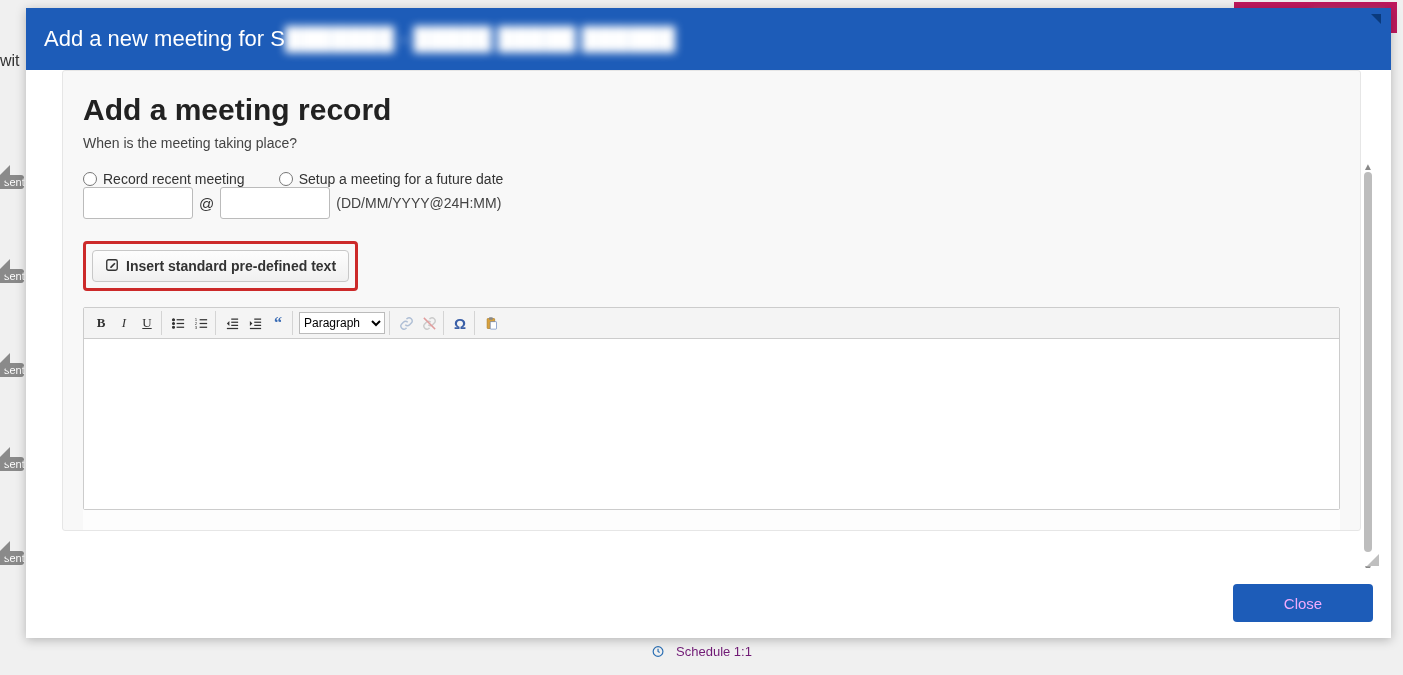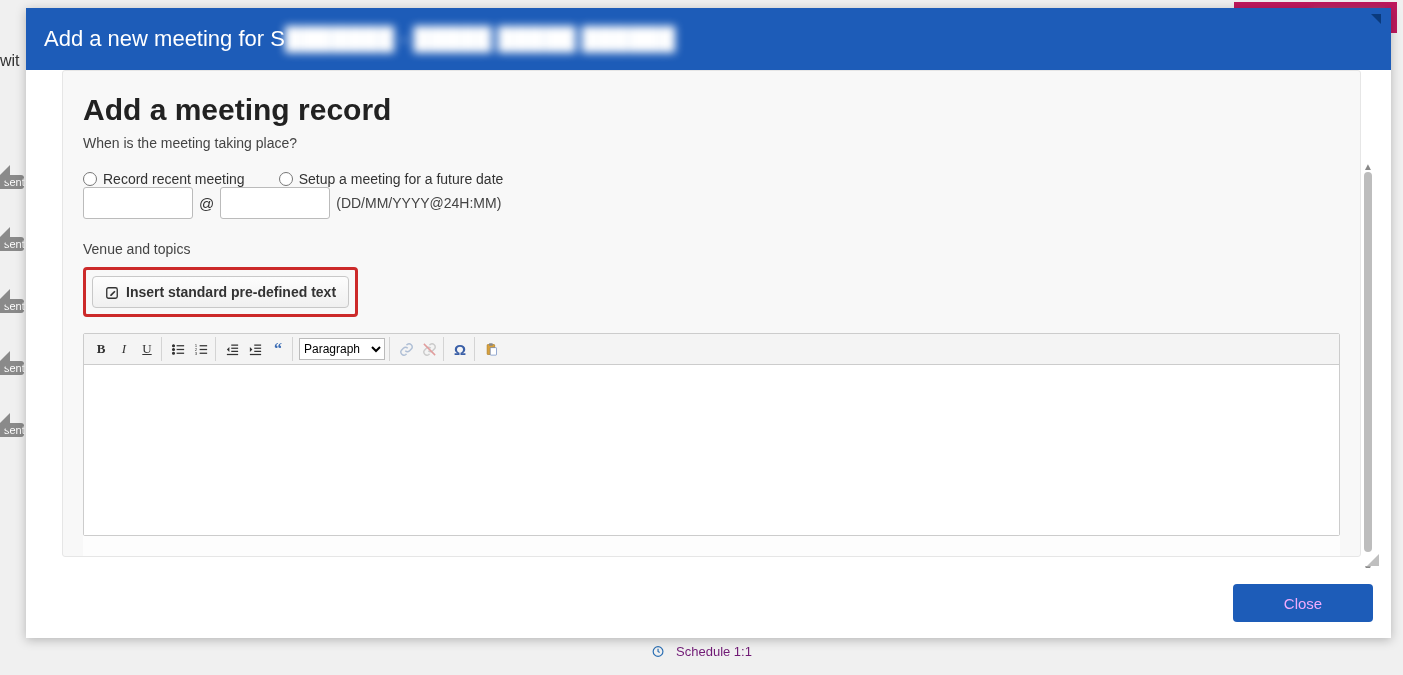--- a/index.html
+++ b/index.html
@@ -19,21 +19,21 @@
     position: absolute;
     top: 2px; right: 6px;
     font-size: 13px; color: #555;
     background: #e6e6e6;
     padding: 2px 6px;
     border: 6px solid #be185d;
   }
   .bg-blur { filter: blur(3px); display: inline-block; color:#888;}
   .bg-left-tags {
     position: absolute; left: 0; top: 175px;
-    display: flex; flex-direction: column; gap: 48px;
+    display: flex; flex-direction: column; gap: 80px;
   }
   .bg-tag {
     background:#8a8a8a; color:#fff; font-size:11px;
     padding:1px 4px; width:24px; border-radius:0 3px 3px 0;
     position:relative;
   }
   .bg-tag::before{
     content:""; position:absolute; left:-10px; top:-10px;
     border:10px solid transparent; border-right:10px solid #8a8a8a;
   }
@@ -96,21 +96,21 @@
   .date-row .hint { font-size:14px; color:#444;}
   .section-label { font-size:14px; color:#444; margin-bottom:10px;}
   .insert-wrap {
     border:3px solid #cc2a2a; border-radius:4px; display:inline-block;
     padding:6px; margin-bottom:16px;
   }
   .insert-btn {
     background: linear-gradient(#fdfdfd,#f0f0f0);
     border:1px solid #c8c8c8; border-radius:4px;
     padding:7px 12px; font-size:14px; font-weight:bold; color:#333;
-    display:inline-flex; align-items:flex-end; gap:7px; cursor:pointer;
+    display:inline-flex; align-items:flex-start; gap:7px; cursor:pointer;
   }
   .editor {
     border:1px solid #ccc; background:#fff; border-radius:2px;
   }
   .editor-toolbar {
     border-bottom:1px solid #ccc; background:#f4f4f4;
     display:flex; align-items:center; gap:2px; padding:3px 3px;
     flex-wrap:wrap;
   }
   .tb-group { display:flex; align-items:center; padding:0 4px; border-right:1px solid #d4d4d4; height:24px; gap:3px;}
@@ -214,21 +214,20 @@
           </label>
         </div>
 
         <div class="date-row">
           <input type="text" value="" style="">
           <span class="at">@</span>
           <input type="text" value="" style="">
           <span class="hint">(DD/MM/YYYY@24H:MM)</span>
         </div>
 
-        <div class="section-label">Venue and topics</div>
 
         <div class="insert-wrap">
           <button class="insert-btn">
             <span>
               <svg width="14" height="14" viewBox="0 0 24 24" fill="none" stroke="#333" stroke-width="2.3">
                   <rect x="3" y="3" width="18" height="18" rx="3"></rect>
                   <path d="M9 15l7-7 2 2-7 7H9v-2z" fill="#333" stroke="none"></path>
                 </svg>
             </span>
             <span>Insert standard pre-defined text</span>

